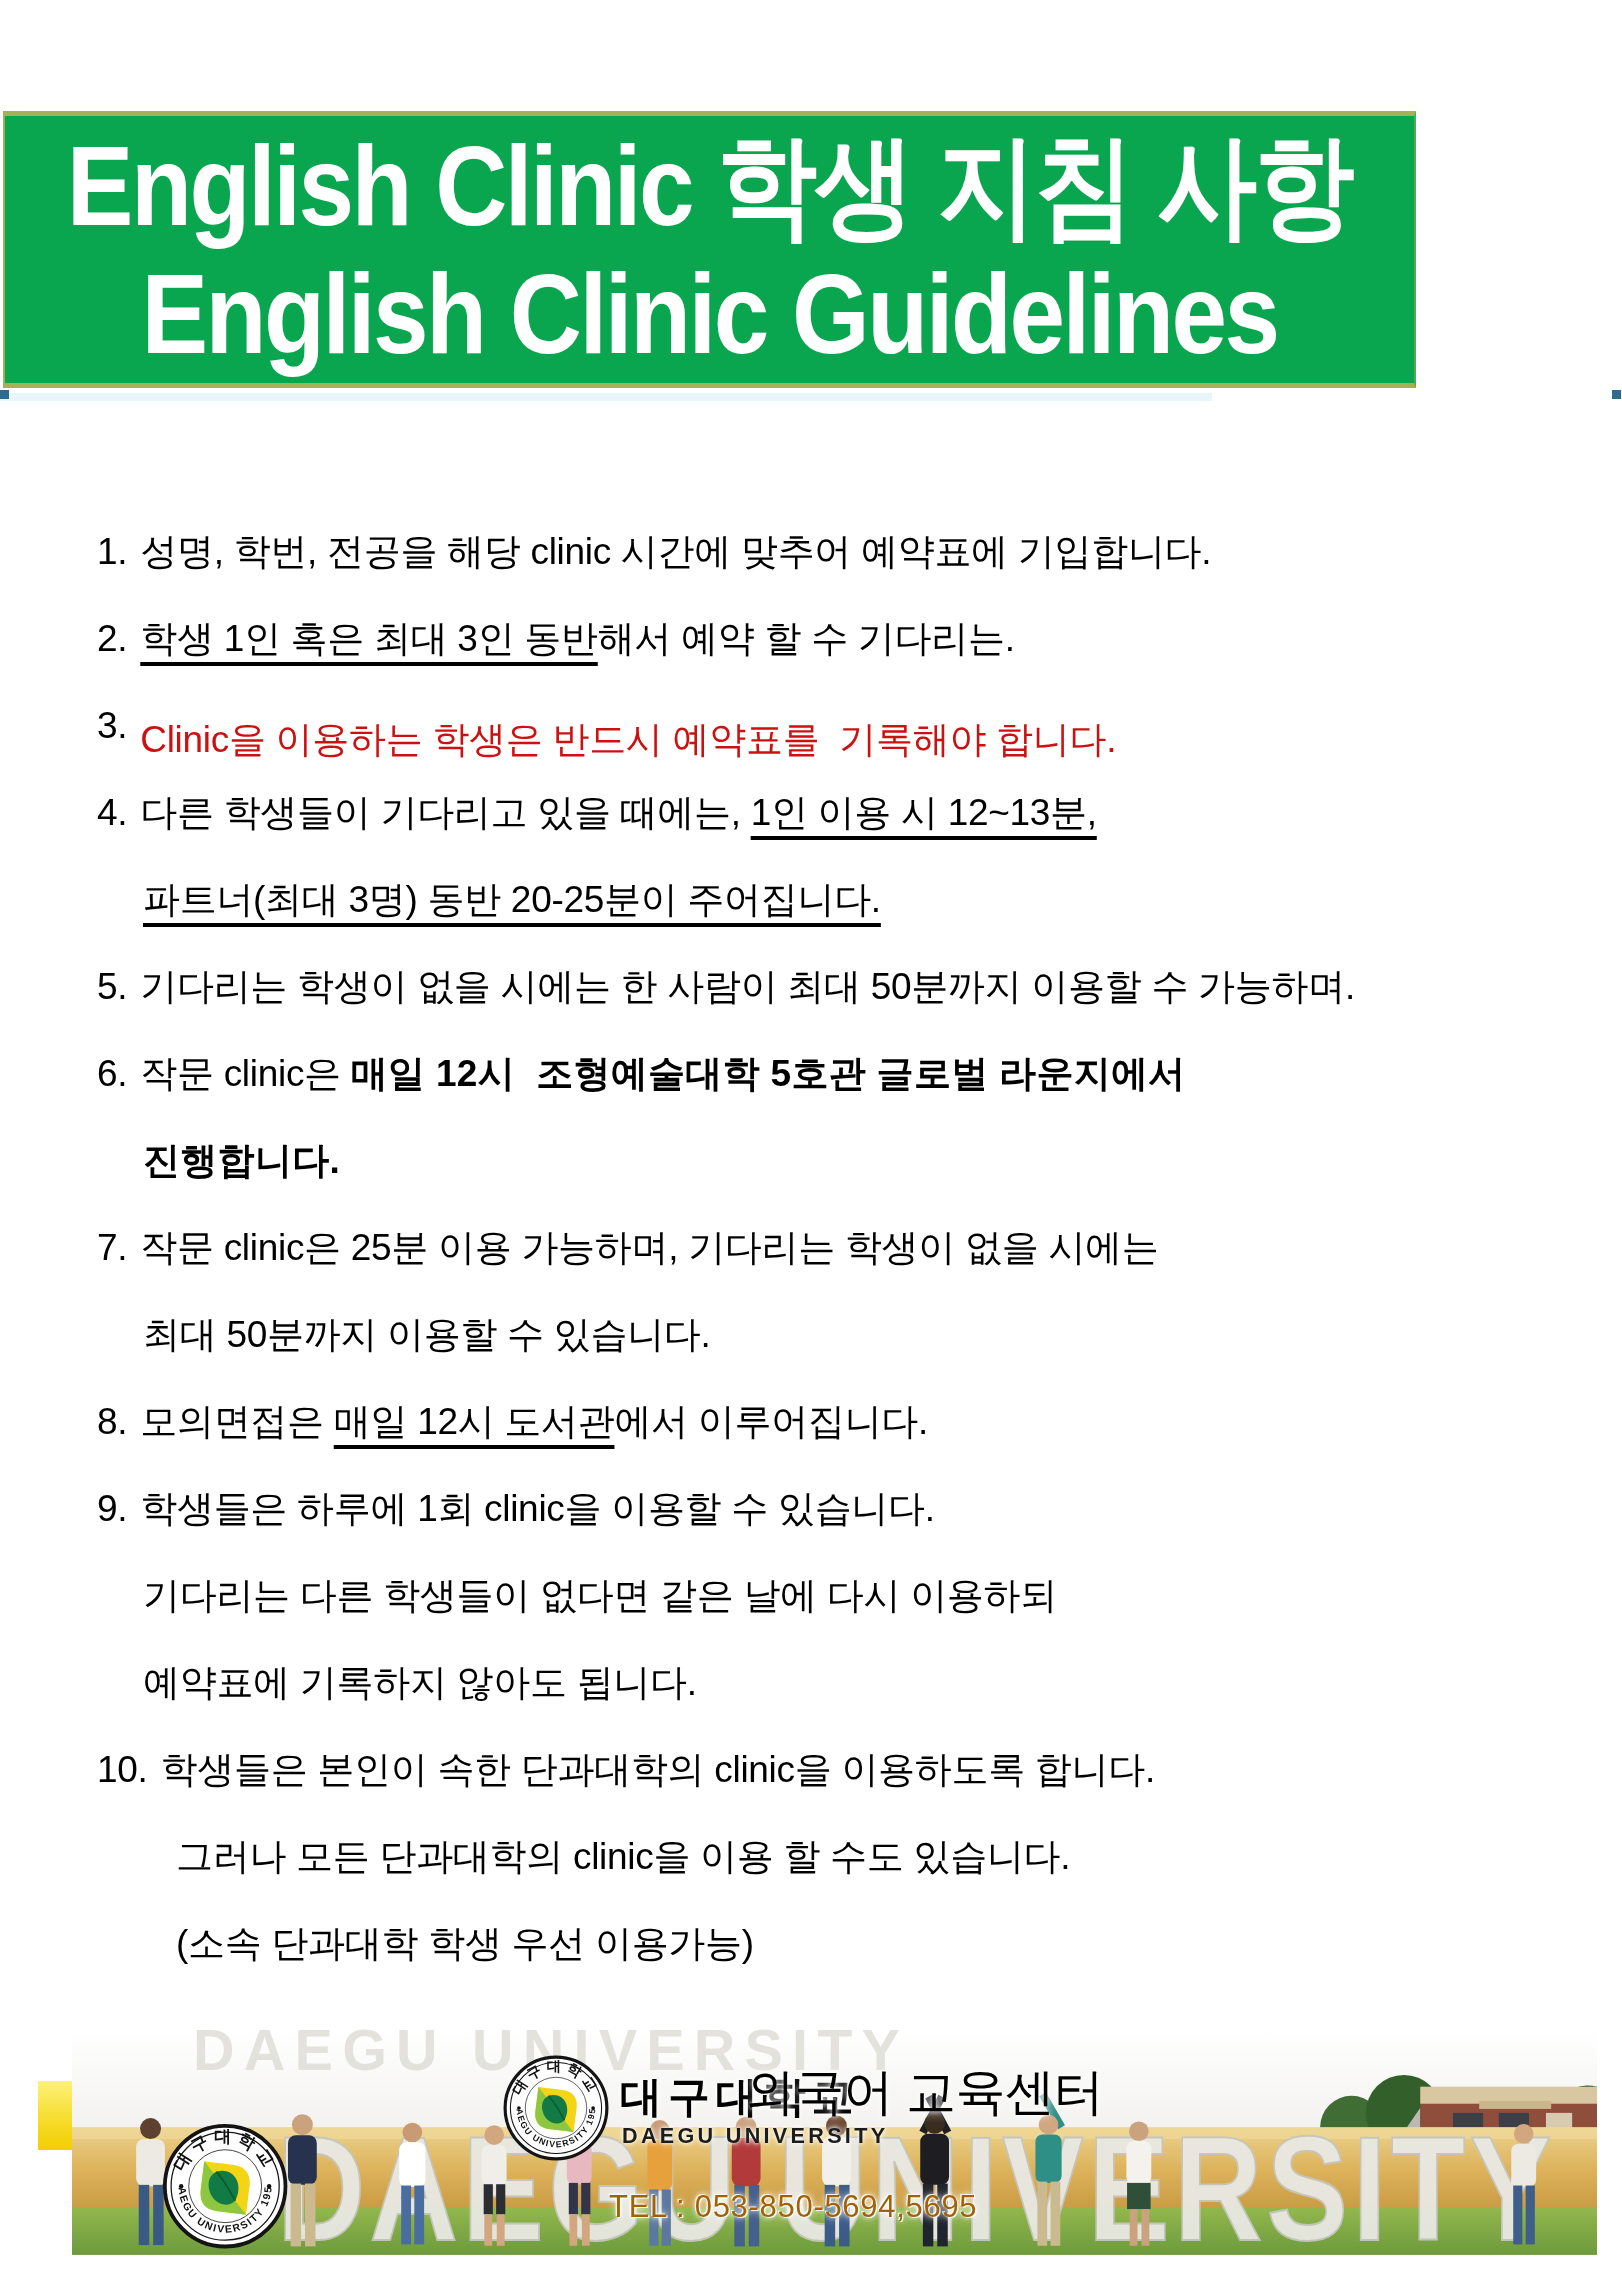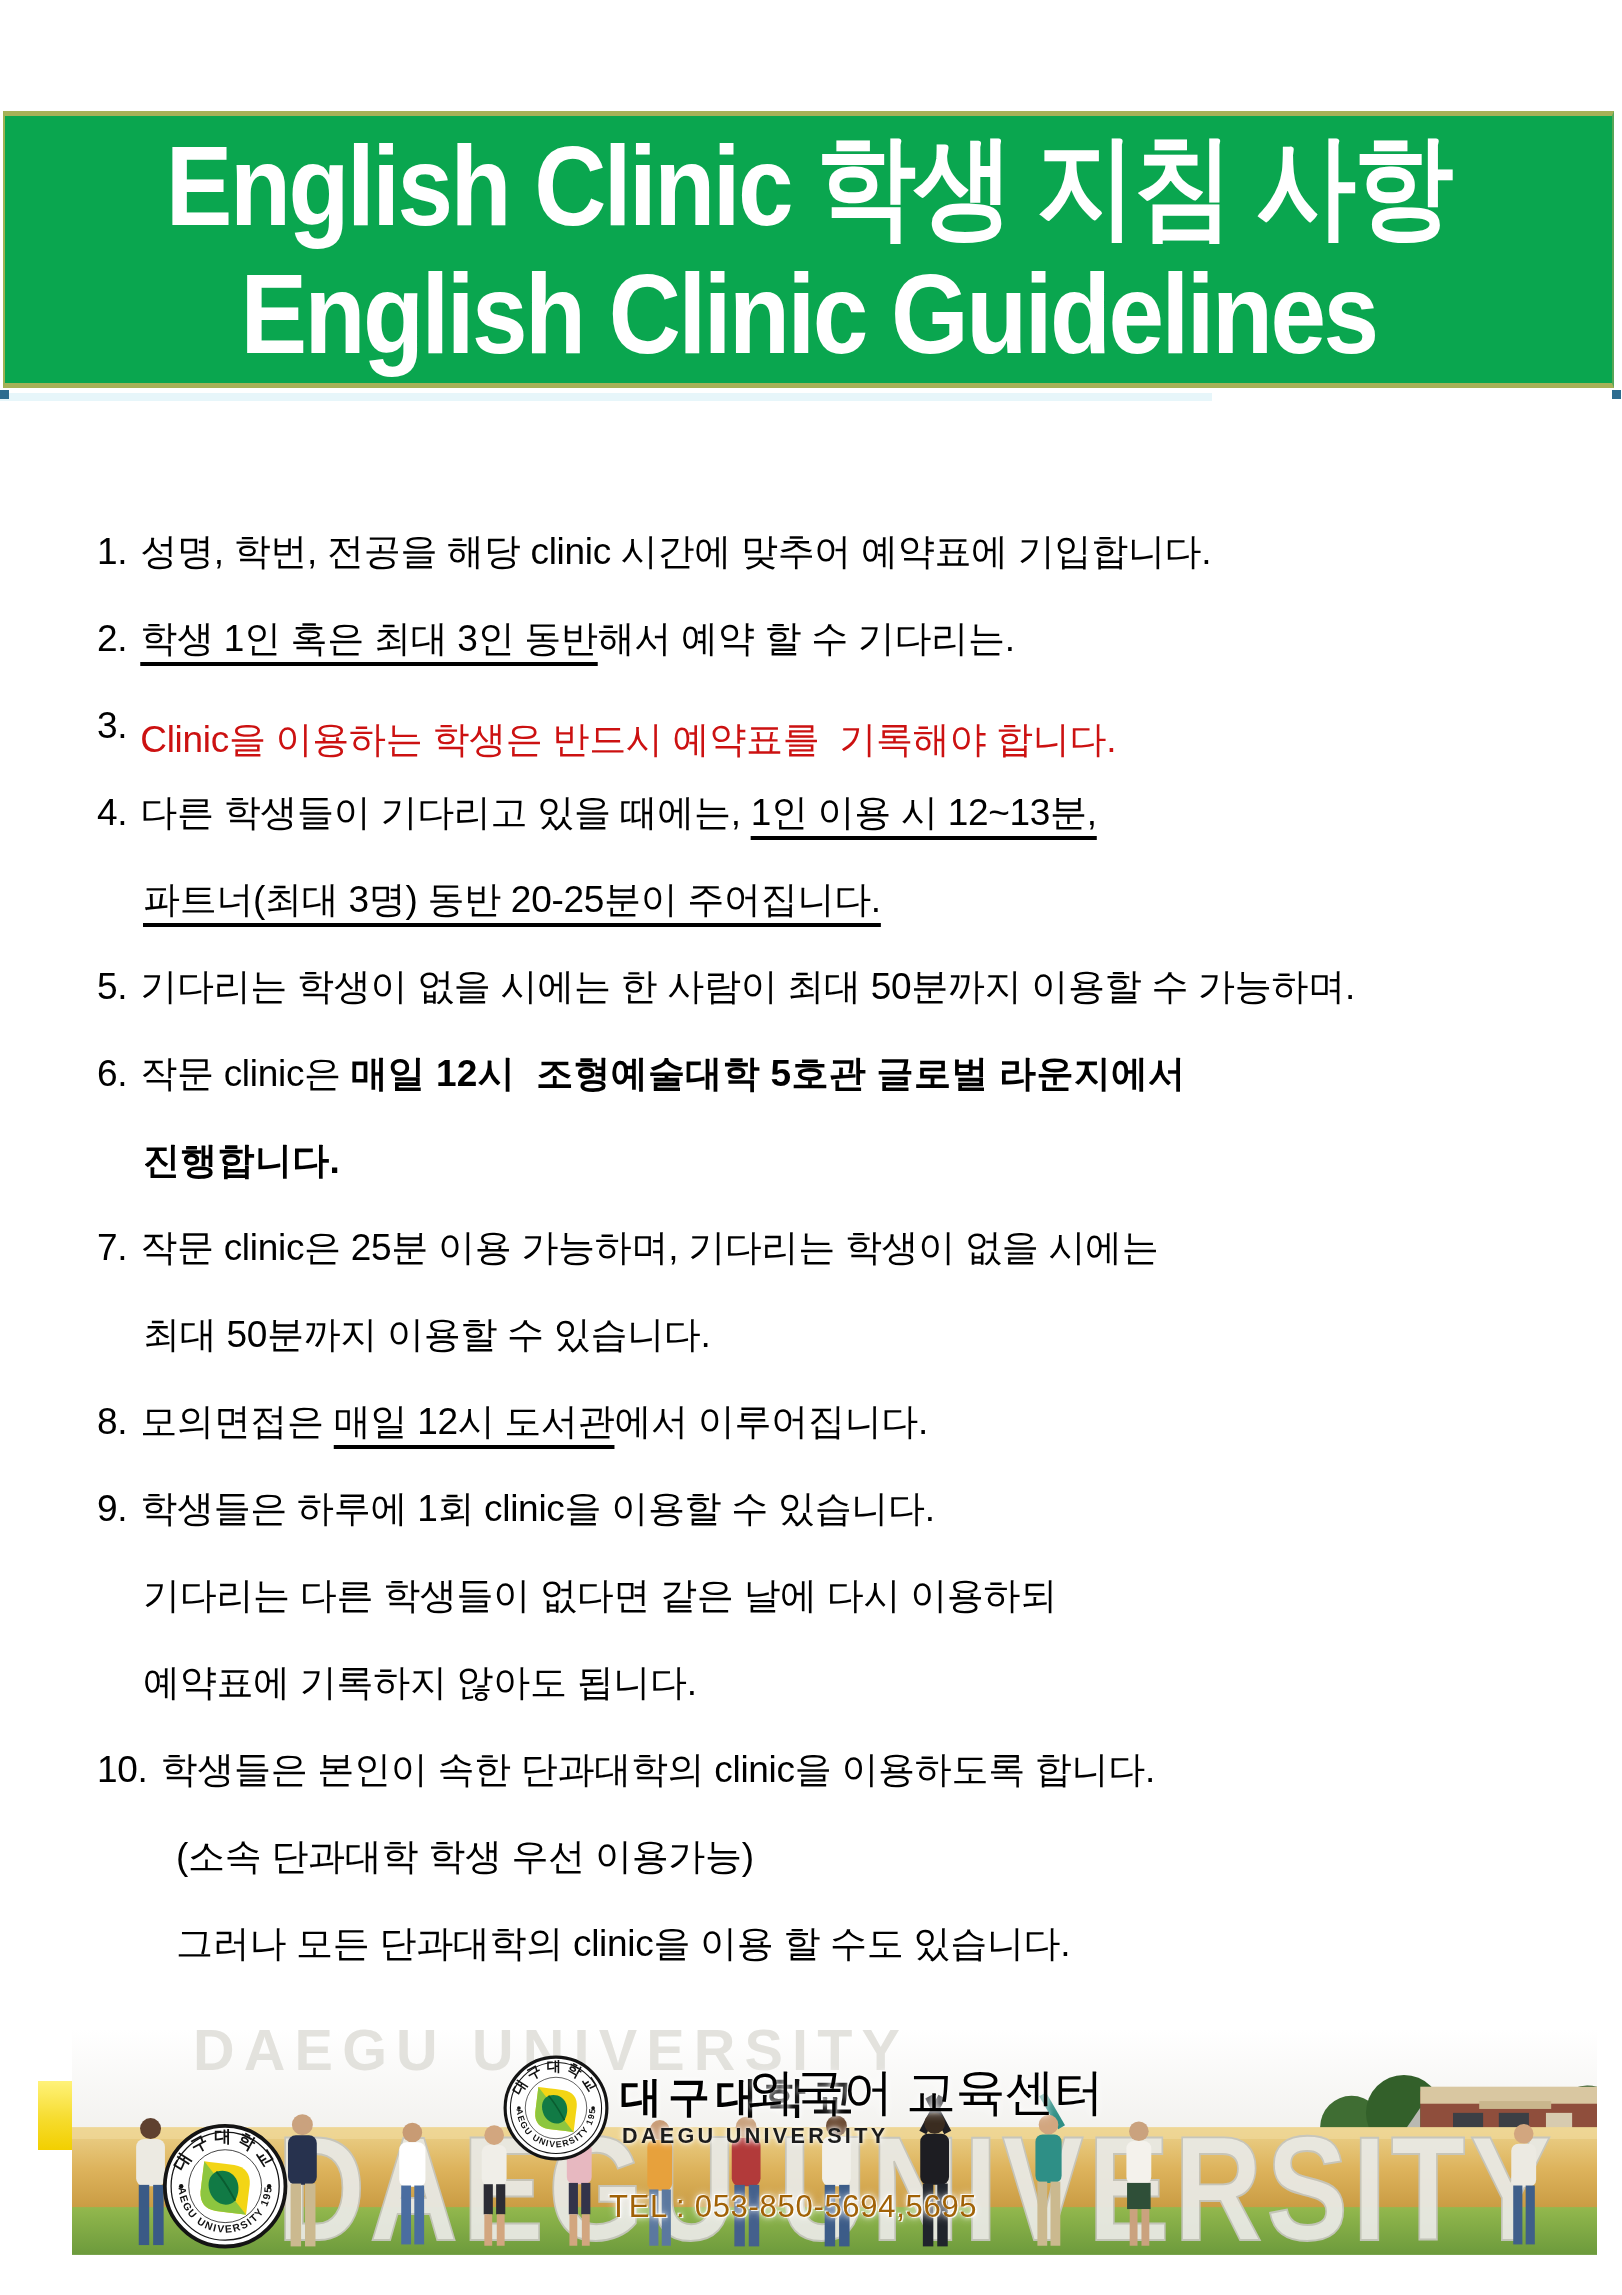--- a/index.html
+++ b/index.html
@@ -3,21 +3,21 @@
 <meta charset="utf-8">
 <style>
   html,body{margin:0;padding:0;background:#fff;}
   .page{
     position:relative;width:1623px;height:2295px;background:#ffffff;overflow:hidden;
     font-family:"Liberation Sans","DejaVu Sans",sans-serif;color:#000;
   }
 
   
   .banner{
-    position:absolute;left:2.6px;top:111px;width:1611px;height:277px;
+    position:absolute;left:2.6px;top:111px;width:1413px;height:277px;
     background:#0aa64f;border-top:5.9px solid #a6b157;border-bottom:5.9px solid #a6b157;
     border-left:2.6px solid #9db254;border-right:2.6px solid #57a657;
     box-sizing:border-box;display:flex;flex-direction:column;justify-content:center;
     text-align:center;
   }
   .banner-line{
     color:#fff;font-weight:bold;font-size:103px;line-height:128px;letter-spacing:-2.6px;
     white-space:nowrap;transform:scale(.97,1.1);
   }
 
@@ -149,25 +149,25 @@
     <div class="g-line indent">
       <span class="seg">예약표에 기록하지 않아도 됩니다.</span>
     </div>
 
     <div class="g-line">
       <span class="seg num">10.</span>
       <span class="seg">학생들은 본인이 속한 단과대학의 clinic을 이용하도록 합니다.</span>
     </div>
 
     <div class="g-line indent-lg">
+      <span class="seg">그러나 모든 단과대학의 clinic을 이용 할 수도 있습니다.</span>
+    </div>
+
+    <div class="g-line indent-lg">
       <span class="seg">(소속 단과대학 학생 우선 이용가능)</span>
-    </div>
-
-    <div class="g-line indent-lg">
-      <span class="seg">그러나 모든 단과대학의 clinic을 이용 할 수도 있습니다.</span>
     </div>
 
   </div>
 
   <div class="yellow-square"></div>
 
   <svg class="photo" viewBox="0 0 2330 345" xmlns="http://www.w3.org/2000/svg" xmlns:xlink="http://www.w3.org/1999/xlink">
     <defs>
       <linearGradient id="skyG" x1="0" y1="0" x2="0" y2="1">
         <stop offset="0" stop-color="#ffffff"></stop>

